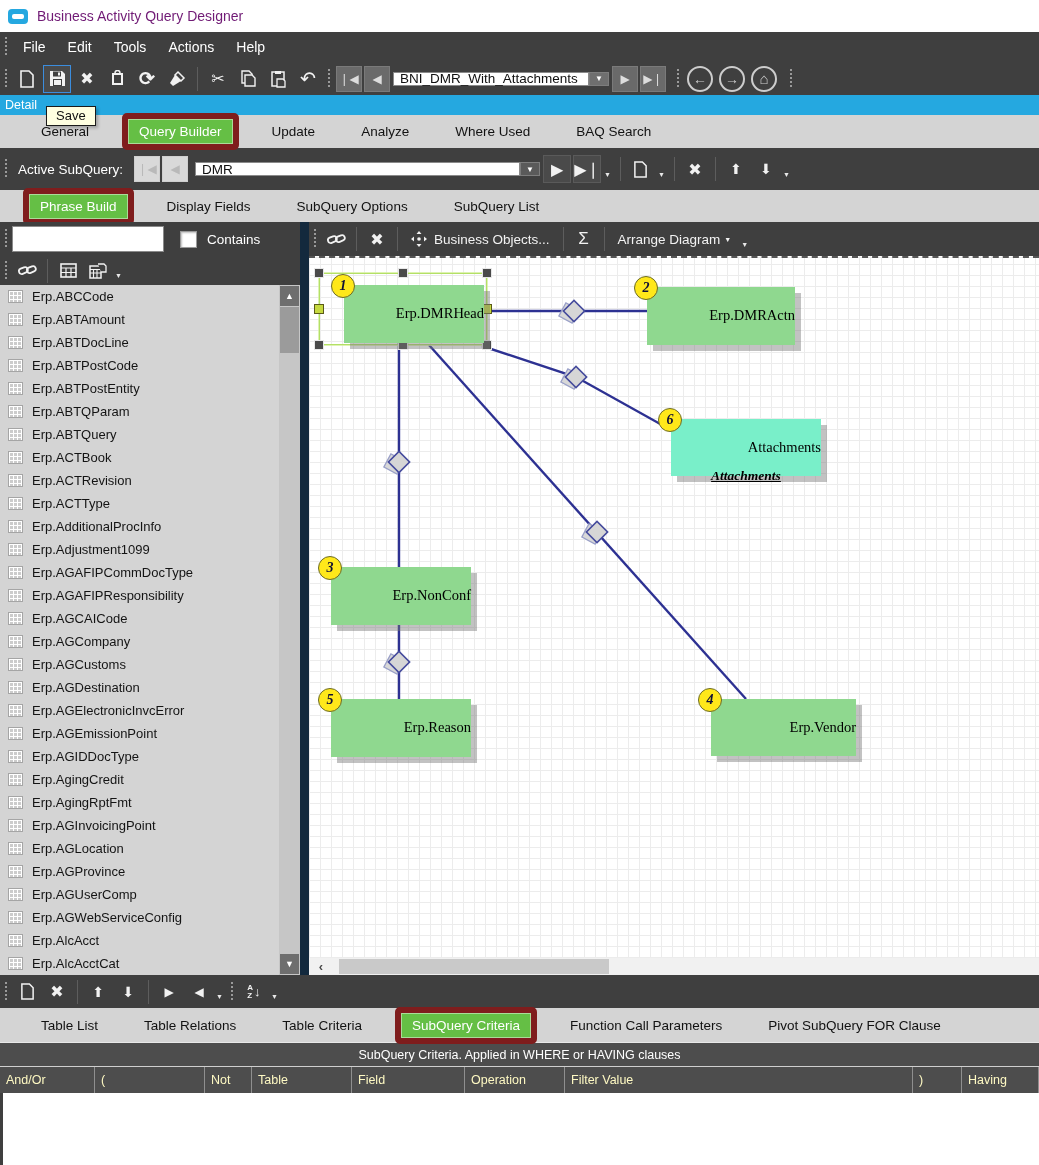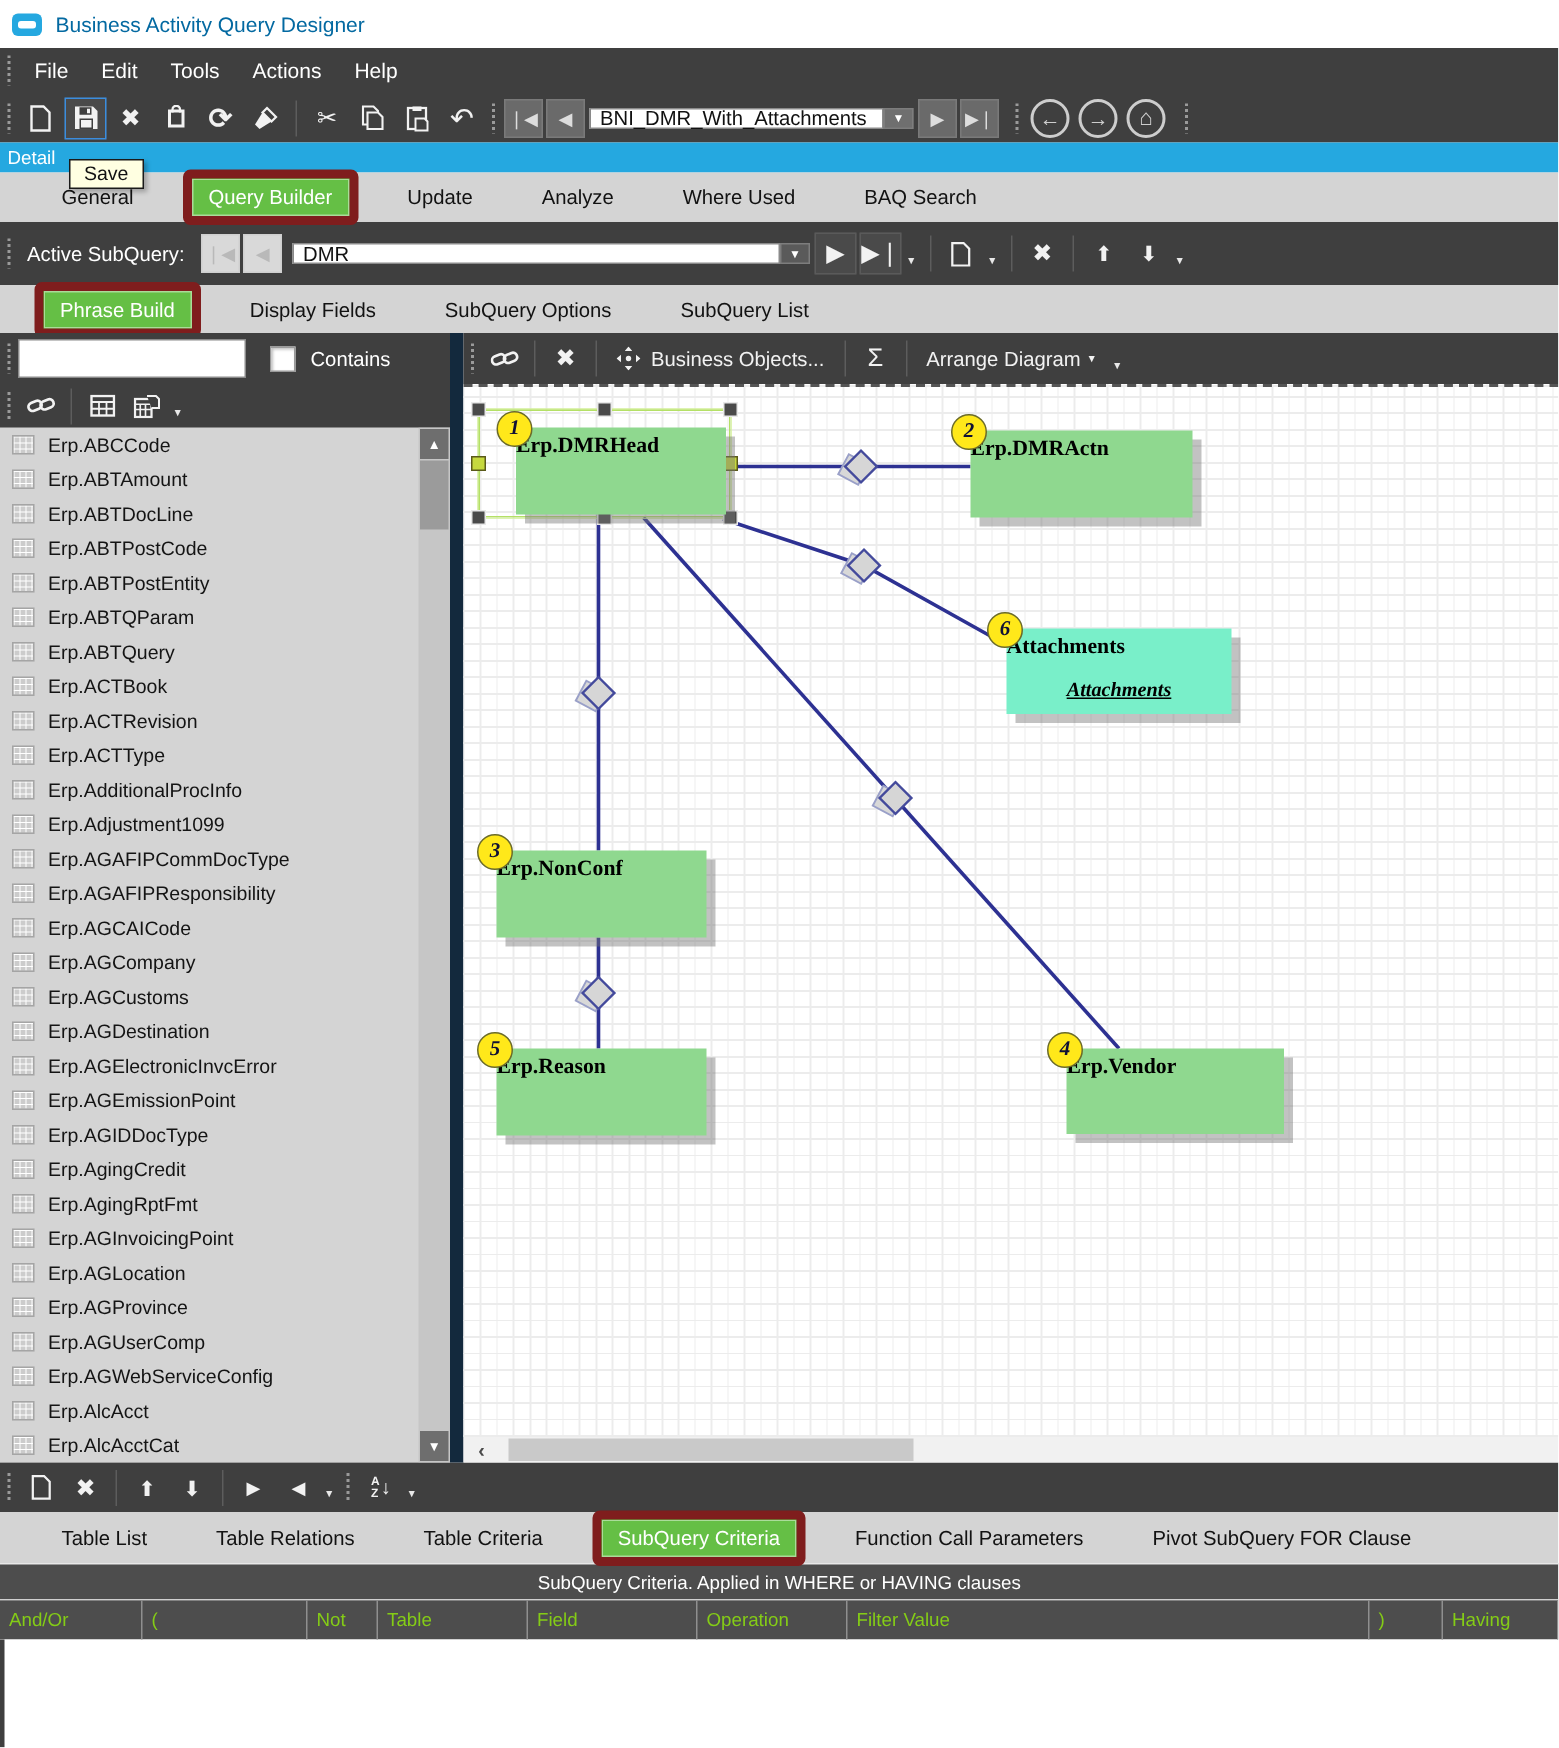--- a/index.html
+++ b/index.html
@@ -4,21 +4,21 @@
 <style>
   * { margin:0; padding:0; box-sizing:border-box; }
   html,body { background:#fff; }
   body { font-family:"Liberation Sans", sans-serif; }
   .app { position:relative; width:1039px; height:1165px; background:#fff; overflow:hidden; }
 
   
   .titlebar { height:32px; background:#fff; display:flex; align-items:center; gap:9px; padding-left:8px; }
   .win-icon { width:20px; height:15px; background:var(--accent-blue,#25A8E0); border-radius:4px; position:relative; }
   .win-icon::after { content:""; position:absolute; left:4px; top:5px; width:12px; height:5px; background:#fff; border-radius:2px; }
-  .title-text { font-size:14px; color:#0369a1; }
+  .title-text { font-size:14px; color:#701a75; }
 
   
   .darkbar { background:#3F3F3F; display:flex; align-items:center; color:#fff; }
   .menubar { height:30px; gap:0; }
   .menu-item { padding:0 11px; font-size:14px; color:#fff; cursor:default; }
   .grip { width:5px; height:20px; margin:0 4px 0 3px; background-image:repeating-linear-gradient(180deg,#9a9a9a 0 2px, transparent 2px 4px); background-size:2px 100%; background-repeat:no-repeat; background-position:center; flex:0 0 auto; }
   .tsep { width:1px; height:24px; background:#5d5d5d; margin:0 5px; flex:0 0 auto; }
 
   .toolbar { height:33px; }
   .tbtn { min-width:28px; height:28px; display:flex; align-items:center; justify-content:center; color:#f2f2f2; border:1px solid transparent; margin:0 1px; font-size:16px; }
@@ -73,33 +73,33 @@
     background-image:repeating-linear-gradient(0deg,#ECECEC 0 1px, transparent 1px 11px),
                      repeating-linear-gradient(90deg,#ECECEC 0 1px, transparent 1px 11px); }
   .hscroll { height:17px; background:#F1F1F1; position:relative; }
   .hs-left { position:absolute; left:4px; top:0; width:16px; height:17px; color:#4a4a4a; font-size:13px; display:flex; align-items:center; justify-content:center; font-weight:bold; }
   .hs-thumb { position:absolute; left:30px; top:1px; width:270px; height:15px; background:#C9C9C9; }
 
   
   .node { position:absolute; box-shadow:6px 6px 0 rgba(120,120,120,.45); font-family:"Liberation Serif", serif; }
   .node.table { background:var(--node-green,#8FD88F); }
   .node.attachments { background:var(--node-teal,#79EFC9); }
-  .node-title { font-weight:bold; font-size:14.5px; color:#000; text-align:left; padding-top:4px; }
+  .node-title { font-weight:normal; font-size:14.5px; color:#000; text-align:right; padding-top:20px; }
   .node-sub { font-weight:bold; font-style:italic; text-decoration:underline; font-size:13.5px; color:#000; text-align:center; margin-top:12px; }
   .badge { position:absolute; left:-13px; top:-11px; width:24px; height:24px; border-radius:50%; background:var(--badge-yellow,#FFE81A); border:1px solid #6b6b2a; display:flex; align-items:center; justify-content:center; font-family:"Liberation Serif",serif; font-weight:bold; font-style:italic; font-size:14px; color:#101035; }
   .sel-rect { position:absolute; border:1px solid #B4E066; box-shadow:0 0 0 1px rgba(214,240,160,.8); }
   .handle { position:absolute; width:10px; height:10px; background:#4A4A4A; border:1px solid #e8e8e8; }
   .handle.green { background:#C6D93F; border:1px solid #5a5a1a; }
 
   #diagram-svg { position:absolute; left:0; top:0; }
 
   
   .band { height:25px; background:#4D4D4D; color:#fff; font-size:12.5px; display:flex; align-items:center; justify-content:center; border-top:1px solid #e8e8e8; border-bottom:1px solid #cfcfcf; }
   .colheads { height:26px; background:#4D4D4D; display:flex; }
-  .colhead { color:#84cc16; font-size:12.5px; display:flex; align-items:center; padding-left:6px; border-right:1px solid #8f8f8f; }
+  .colhead { color:#fef9c3; font-size:12.5px; display:flex; align-items:center; padding-left:6px; border-right:1px solid #8f8f8f; }
   .grid-empty { height:72px; background:#fff; border-left:3px solid #3F3F3F; }
 
   .sort-icon { display:flex; align-items:center; gap:1px; }
   .sort-az { display:flex; flex-direction:column; font-size:8px; line-height:8px; font-weight:bold; }
 </style>
 </head>
 <body>
 
 <div class="app">
 

